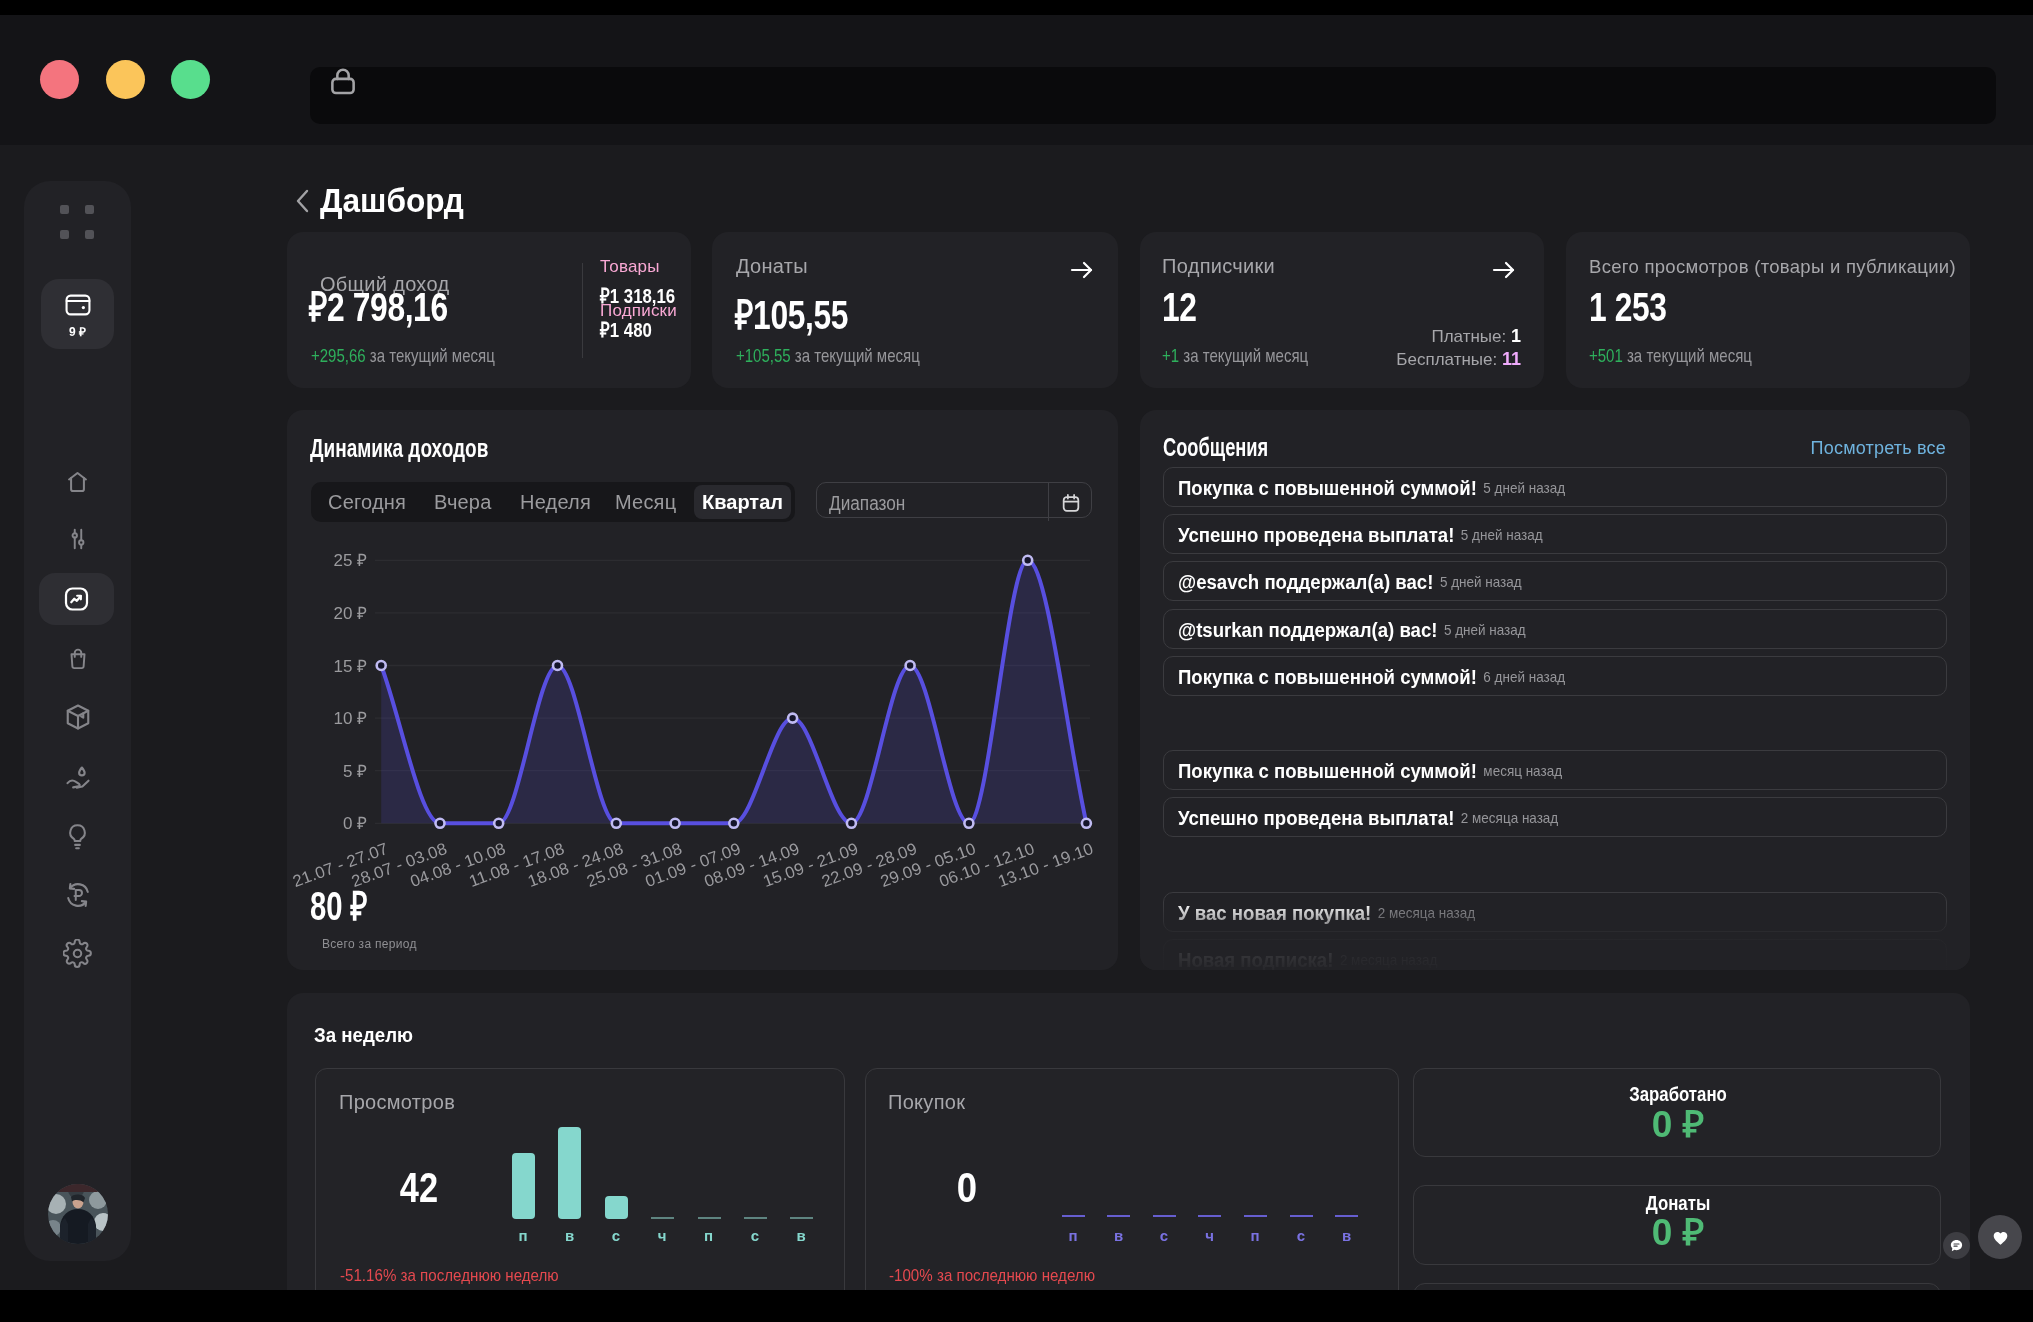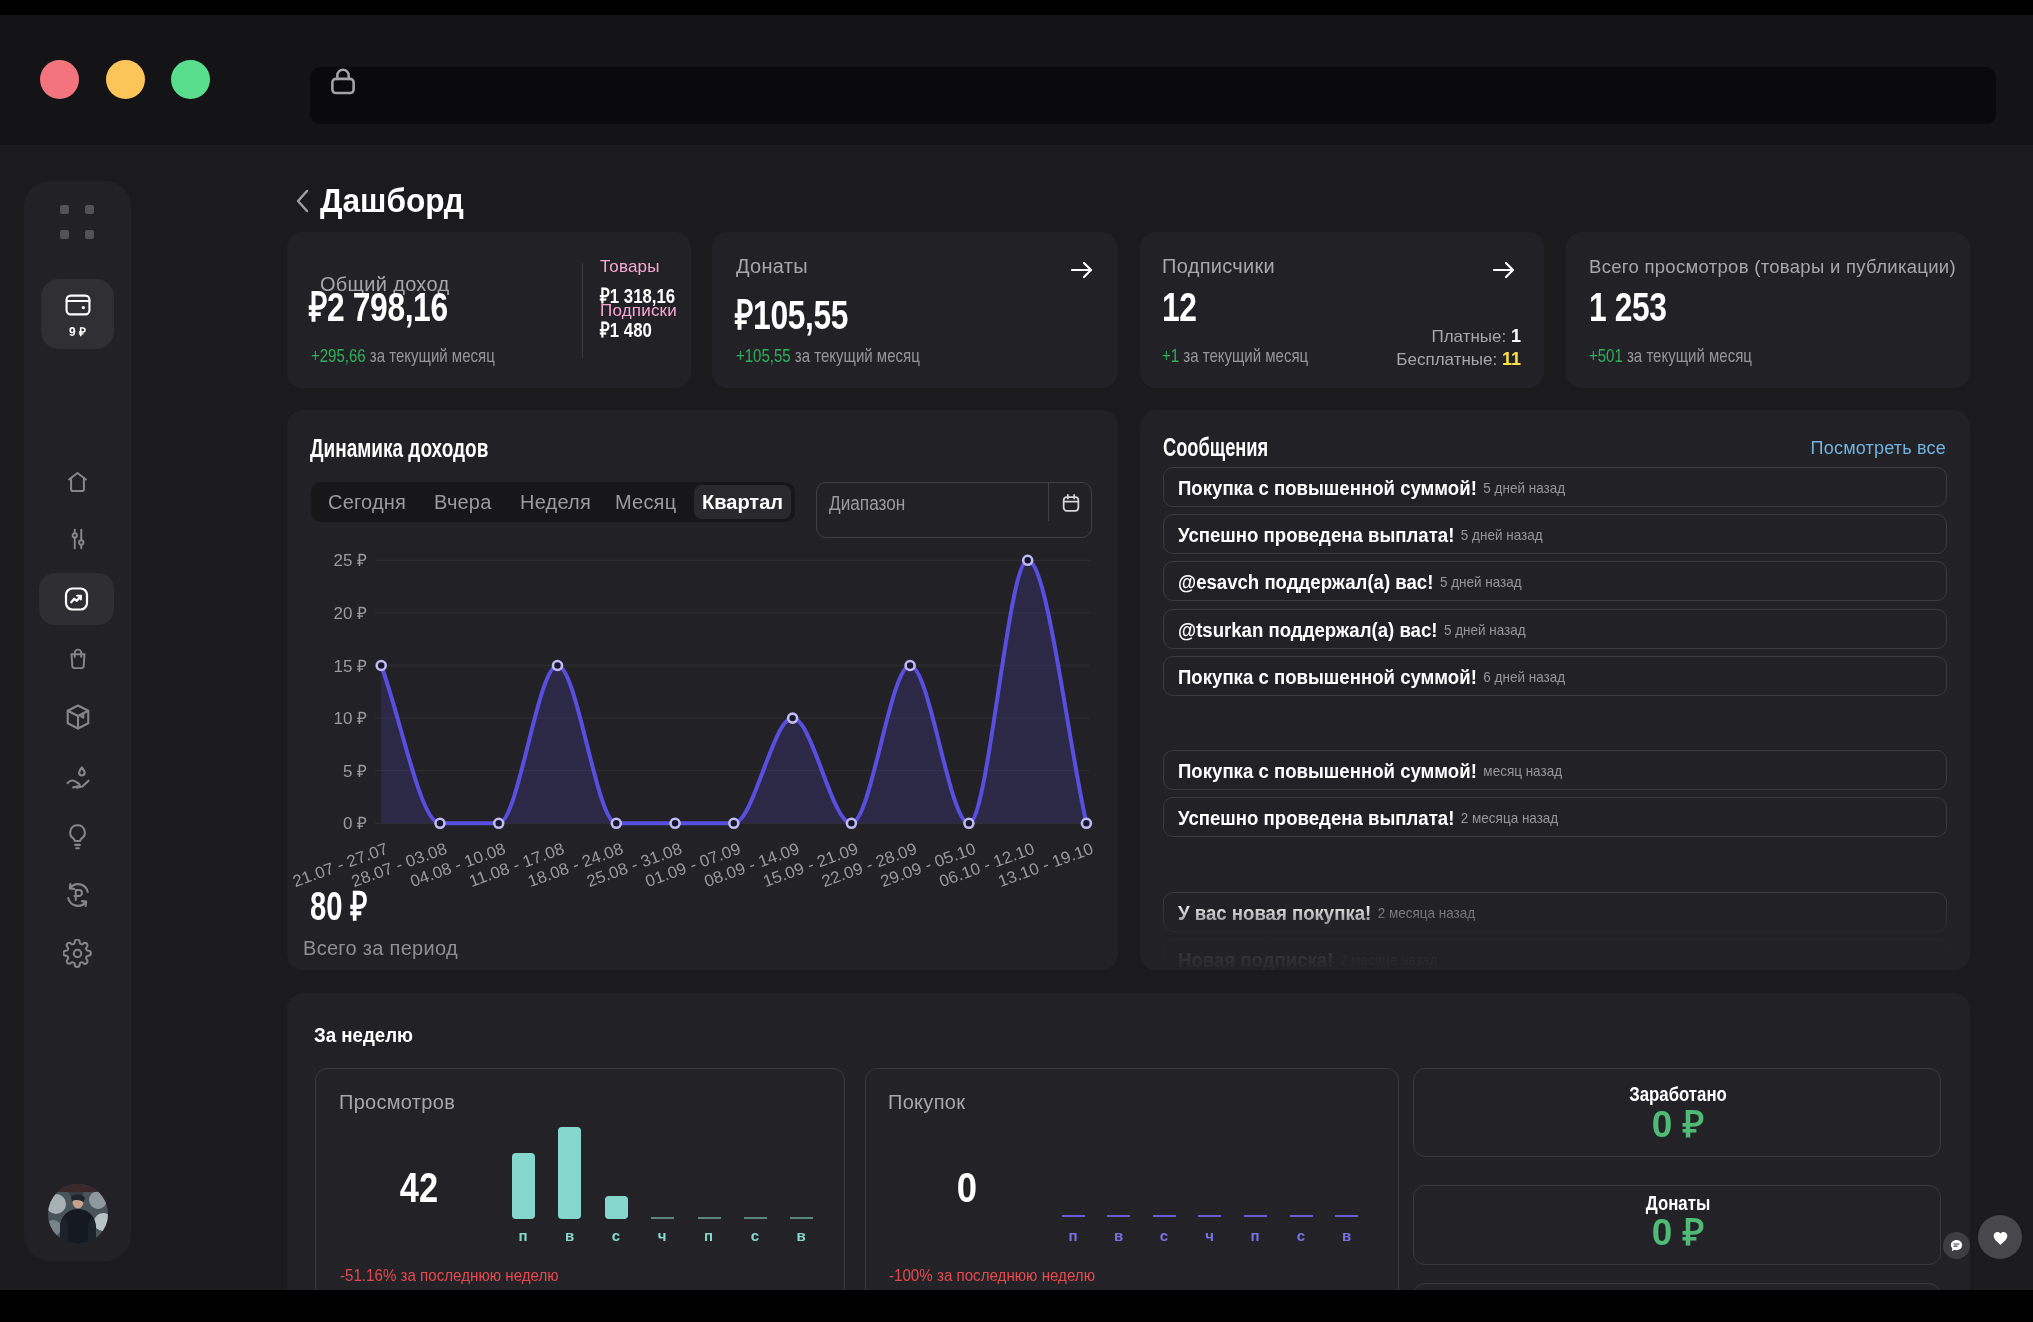--- a/index.html
+++ b/index.html
@@ -24,21 +24,21 @@
 .cvalue{position:absolute;color:#fff;font-size:41px;line-height:41px;font-weight:bold;letter-spacing:-.5px;transform:scaleX(.775);transform-origin:left center;white-space:nowrap;}
 .csub{position:absolute;font-size:19px;color:#96969a;letter-spacing:0;transform:scaleX(.79);transform-origin:left center;white-space:nowrap;}
 .csub b{color:#2eb05c;font-weight:normal;}
 .arrow{position:absolute;}
 .divv{position:absolute;width:1px;background:#3a3a3e;}
 .rlab{white-space:nowrap;font-size:17px;color:#f9a8d4;letter-spacing:.2px;line-height:18px;}
 .rval{white-space:nowrap;font-size:21px;color:#fff;font-weight:bold;line-height:22px;transform:scaleX(.8);transform-origin:left center;}
 .tabs{position:absolute;left:24px;top:72px;width:484px;height:40px;background:#17171a;border-radius:10px;}
 .tab{position:absolute;top:0;height:40px;line-height:40px;color:#9b9b9e;font-size:20px;letter-spacing:.2px;}
 .tabact{position:absolute;left:383px;top:3px;width:97px;height:34px;background:#29292e;border-radius:8px;color:#fff;font-weight:bold;font-size:20px;text-align:center;line-height:34px;letter-spacing:0;transform-origin:center;}
-.range{position:absolute;left:529px;top:72px;width:276px;height:56px;border:1px solid #3f3f44;border-radius:10px;}
+.range{position:absolute;left:529px;top:72px;width:276px;height:36px;border:1px solid #3f3f44;border-radius:10px;}
 .range .ph{position:absolute;left:12px;top:9px;font-size:20px;color:#9b9b9e;transform:scaleX(.86);transform-origin:left center;}
 .range .sep{position:absolute;right:42px;top:0;width:1px;height:38px;background:#3f3f44;}
 .msgrow{position:absolute;left:23px;width:784px;height:40px;border:1px solid #3b3b3f;border-radius:10px;background:#222226;}
 .msgrow .t{position:absolute;left:14px;top:9px;font-size:20px;font-weight:bold;color:#fff;letter-spacing:0;white-space:nowrap;transform:scaleX(.93);transform-origin:left center;}
 .msgrow .d{font-size:14.5px;color:#96969a;font-weight:normal;position:relative;top:-2px;margin-left:7px;letter-spacing:0;}
 .inner{position:absolute;border:1px solid #39393d;border-radius:12px;background:#232327;}
 .wk{position:absolute;color:#fff;font-weight:bold;}
 .bar{position:absolute;border-radius:4px;background:#85d7cd;}
 .dash{position:absolute;height:2px;}
 .dlab{position:absolute;font-size:15px;font-weight:bold;text-align:center;width:30px;}
@@ -183,21 +183,21 @@
   </div>
   <div class="card" style="left:1140px;top:87px;width:404px;height:156px;">
     <div class="clabel" style="left:22px;top:23px;">Подписчики</div>
     <svg class="arrow" style="right:26px;top:24px;" width="28" height="28" viewBox="0 0 28 28" fill="none" stroke="#fff" stroke-width="2.2" stroke-linecap="round" stroke-linejoin="round">
           <path d="M4 14h19"></path>
           <path d="M16 7l7 7-7 7"></path>
         </svg>
     <div class="cvalue" style="left:22px;top:55px;">12</div>
     <div class="csub" style="left:22px;top:113px;"><b>+1</b> за текущий месяц</div>
     <div class="abs" style="right:23px;top:94px;font-size:17px;color:#a7a7ab;">Платные: <span style="color:#fff;font-weight:bold;font-size:18px;">1</span></div>
-    <div class="abs" style="right:23px;top:117px;font-size:17px;color:#a7a7ab;">Бесплатные: <span style="color:#fde047;font-weight:bold;font-size:18px;">11</span></div>
+    <div class="abs" style="right:23px;top:117px;font-size:17px;color:#a7a7ab;">Бесплатные: <span style="color:#f0abfc;font-weight:bold;font-size:18px;">11</span></div>
   </div>
   <div class="card" style="left:1566px;top:87px;width:404px;height:156px;">
     <div class="clabel" style="left:23px;top:24px;font-size:18.5px;">Всего просмотров (товары и публикации)</div>
     <div class="cvalue" style="left:23px;top:55px;">1 253</div>
     <div class="csub" style="left:23px;top:113px;"><b>+501</b> за текущий месяц</div>
   </div>
 
   <div class="card" style="left:287px;top:265px;width:831px;height:560px;">
     <div class="abs" style="left:23px;top:24px;font-size:25px;font-weight:bold;color:#fff;letter-spacing:0;transform:scaleX(.76);transform-origin:left center;">Динамика доходов</div>
     <div class="tabs">
@@ -252,21 +252,21 @@
       <text transform="translate(396.1,443) rotate(-20)" text-anchor="end" font-size="16.5" textLength="100" lengthAdjust="spacingAndGlyphs" fill="#9a9a9e" font-family="Liberation Sans,sans-serif">25.08 - 31.08</text>
       <text transform="translate(454.8,443) rotate(-20)" text-anchor="end" font-size="16.5" textLength="100" lengthAdjust="spacingAndGlyphs" fill="#9a9a9e" font-family="Liberation Sans,sans-serif">01.09 - 07.09</text>
       <text transform="translate(513.6,443) rotate(-20)" text-anchor="end" font-size="16.5" textLength="100" lengthAdjust="spacingAndGlyphs" fill="#9a9a9e" font-family="Liberation Sans,sans-serif">08.09 - 14.09</text>
       <text transform="translate(572.4,443) rotate(-20)" text-anchor="end" font-size="16.5" textLength="100" lengthAdjust="spacingAndGlyphs" fill="#9a9a9e" font-family="Liberation Sans,sans-serif">15.09 - 21.09</text>
       <text transform="translate(631.1,443) rotate(-20)" text-anchor="end" font-size="16.5" textLength="100" lengthAdjust="spacingAndGlyphs" fill="#9a9a9e" font-family="Liberation Sans,sans-serif">22.09 - 28.09</text>
       <text transform="translate(689.9,443) rotate(-20)" text-anchor="end" font-size="16.5" textLength="100" lengthAdjust="spacingAndGlyphs" fill="#9a9a9e" font-family="Liberation Sans,sans-serif">29.09 - 05.10</text>
       <text transform="translate(748.7,443) rotate(-20)" text-anchor="end" font-size="16.5" textLength="100" lengthAdjust="spacingAndGlyphs" fill="#9a9a9e" font-family="Liberation Sans,sans-serif">06.10 - 12.10</text>
       <text transform="translate(807.4,443) rotate(-20)" text-anchor="end" font-size="16.5" textLength="100" lengthAdjust="spacingAndGlyphs" fill="#9a9a9e" font-family="Liberation Sans,sans-serif">13.10 - 19.10</text>
       </svg>
     <div class="abs" style="left:23px;top:476px;font-size:40px;line-height:40px;font-weight:bold;color:#fff;transform:scaleX(.73);transform-origin:left center;">80 ₽</div>
-    <div class="abs" style="left:16px;top:527px;font-size:20px;color:#8f8f93;letter-spacing:.3px;">Всего за период</div>
+    <div class="abs" style="left:35px;top:527px;font-size:12px;color:#8f8f93;letter-spacing:.3px;">Всего за период</div>
   </div>
 
   <div class="card" style="left:1140px;top:265px;width:830px;height:560px;overflow:hidden;">
     <div class="abs" style="left:23px;top:23px;font-size:25px;font-weight:bold;color:#fff;letter-spacing:0;transform:scaleX(.73);transform-origin:left center;">Сообщения</div>
     <div class="abs" style="right:24px;top:28px;font-size:18px;color:#6fb3de;letter-spacing:.2px;">Посмотреть все</div>
     <div class="msgrow" style="top:57px;">
           <div class="t">Покупка с повышенной суммой!<span class="d">5 дней назад</span></div>
         </div>
     <div class="msgrow" style="top:104px;padding-left:28px;">
           <div class="t">Успешно проведена выплата!<span class="d">5 дней назад</span></div>

